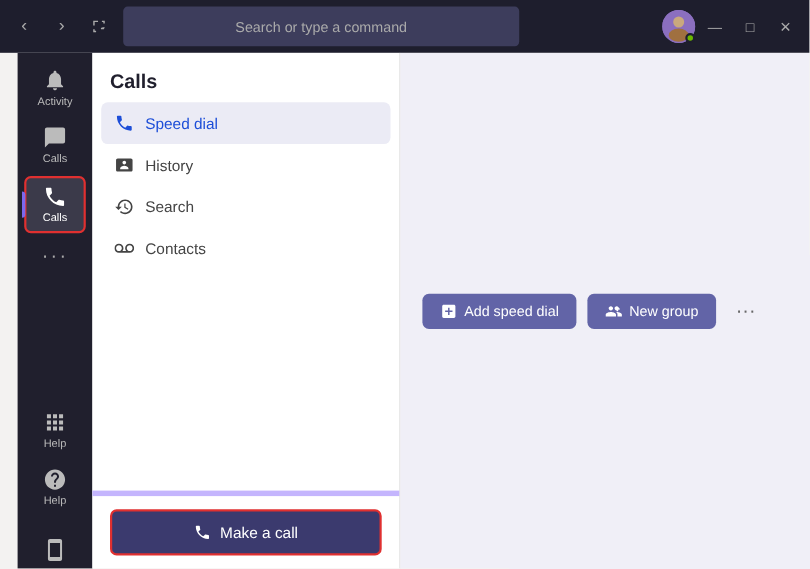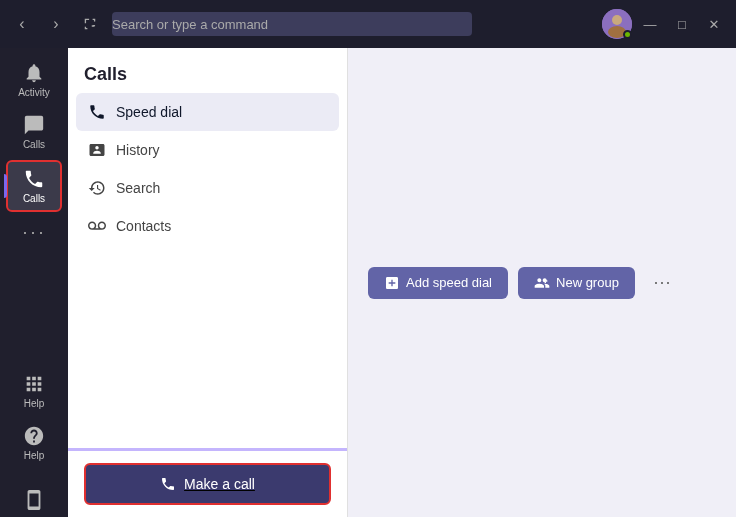--- a/index.html
+++ b/index.html
@@ -49,29 +49,29 @@
       color: #aaa;
       font-size: 14px;
       cursor: pointer;
       display: flex;
       align-items: center;
       justify-content: center;
     }
     .search-bar {
       flex: 1;
       max-width: 360px;
-      height: 24px;
+      height: 36px;
       background: #3d3d5c;
       border: none;
       border-radius: 4px;
       color: #ccc;
       font-size: 13px;
-      padding: 0 0;
+      padding: 0 12px;
       outline: none;
-      text-align: left;
+      text-align: center;
     }
     .search-bar::placeholder { color: #aaa; }
     .title-bar-right {
       margin-left: auto;
       display: flex;
       align-items: center;
       gap: 4px;
     }
     .avatar {
       width: 30px;
@@ -118,20 +118,21 @@
 
     
     .icon-sidebar {
       width: 68px;
       background: #201f2d;
       display: flex;
       flex-direction: column;
       align-items: center;
       padding-top: 8px;
       gap: 4px;
+      margin-left: 16px;
     }
     .sidebar-icon {
       width: 56px;
       padding: 6px 4px;
       display: flex;
       flex-direction: column;
       align-items: center;
       gap: 3px;
       cursor: pointer;
       border-radius: 6px;
@@ -186,32 +187,31 @@
       align-items: center;
       gap: 10px;
       padding: 10px 12px;
       border-radius: 6px;
       cursor: pointer;
       font-size: 14px;
       color: #444;
     }
     .nav-item.active {
       background: #ebebf5;
-      color: #0f172a;
+      color: #1d4ed8;
       font-weight: 500;
     }
     .nav-item svg {
       width: 18px;
       height: 18px;
       flex-shrink: 0;
     }
     .left-panel-footer {
       padding: 12px 16px;
-      border-top: 3px solid #c4b5fd;
-      text-decoration: underline;
+      border-top: 5px solid #c4b5fd;
     }
     .make-call-btn {
       width: 100%;
       padding: 11px 0;
       background: #3b3a6e;
       color: white;
       border: 2px solid #e03030;
       border-radius: 6px;
       font-size: 14px;
       font-weight: 500;

